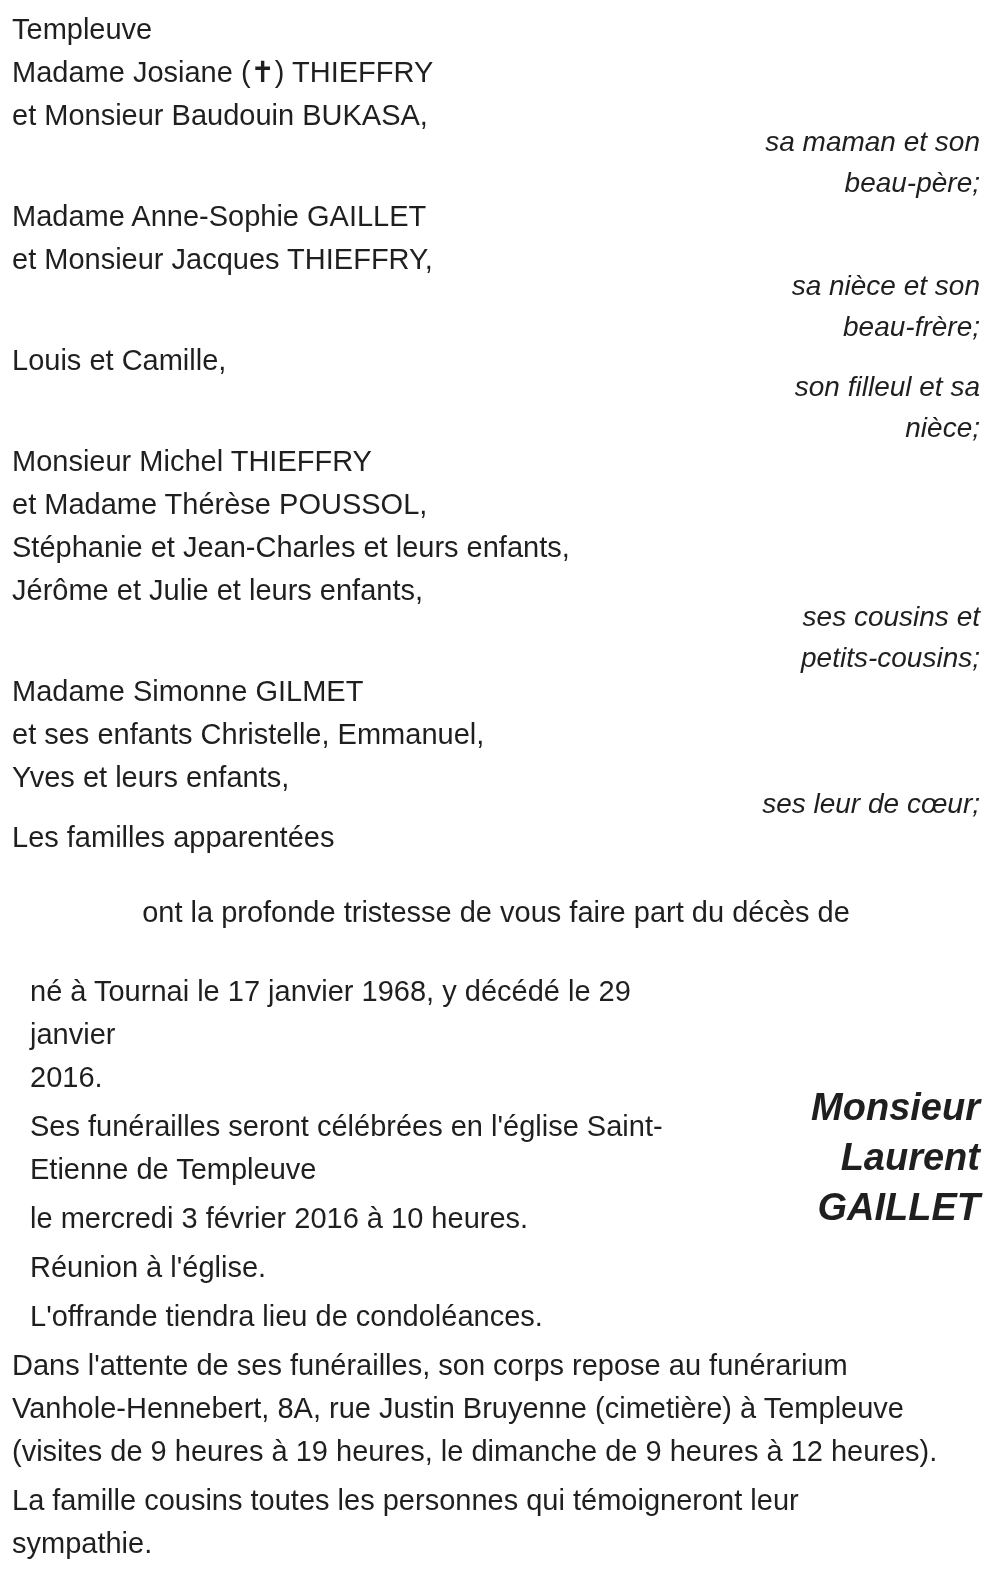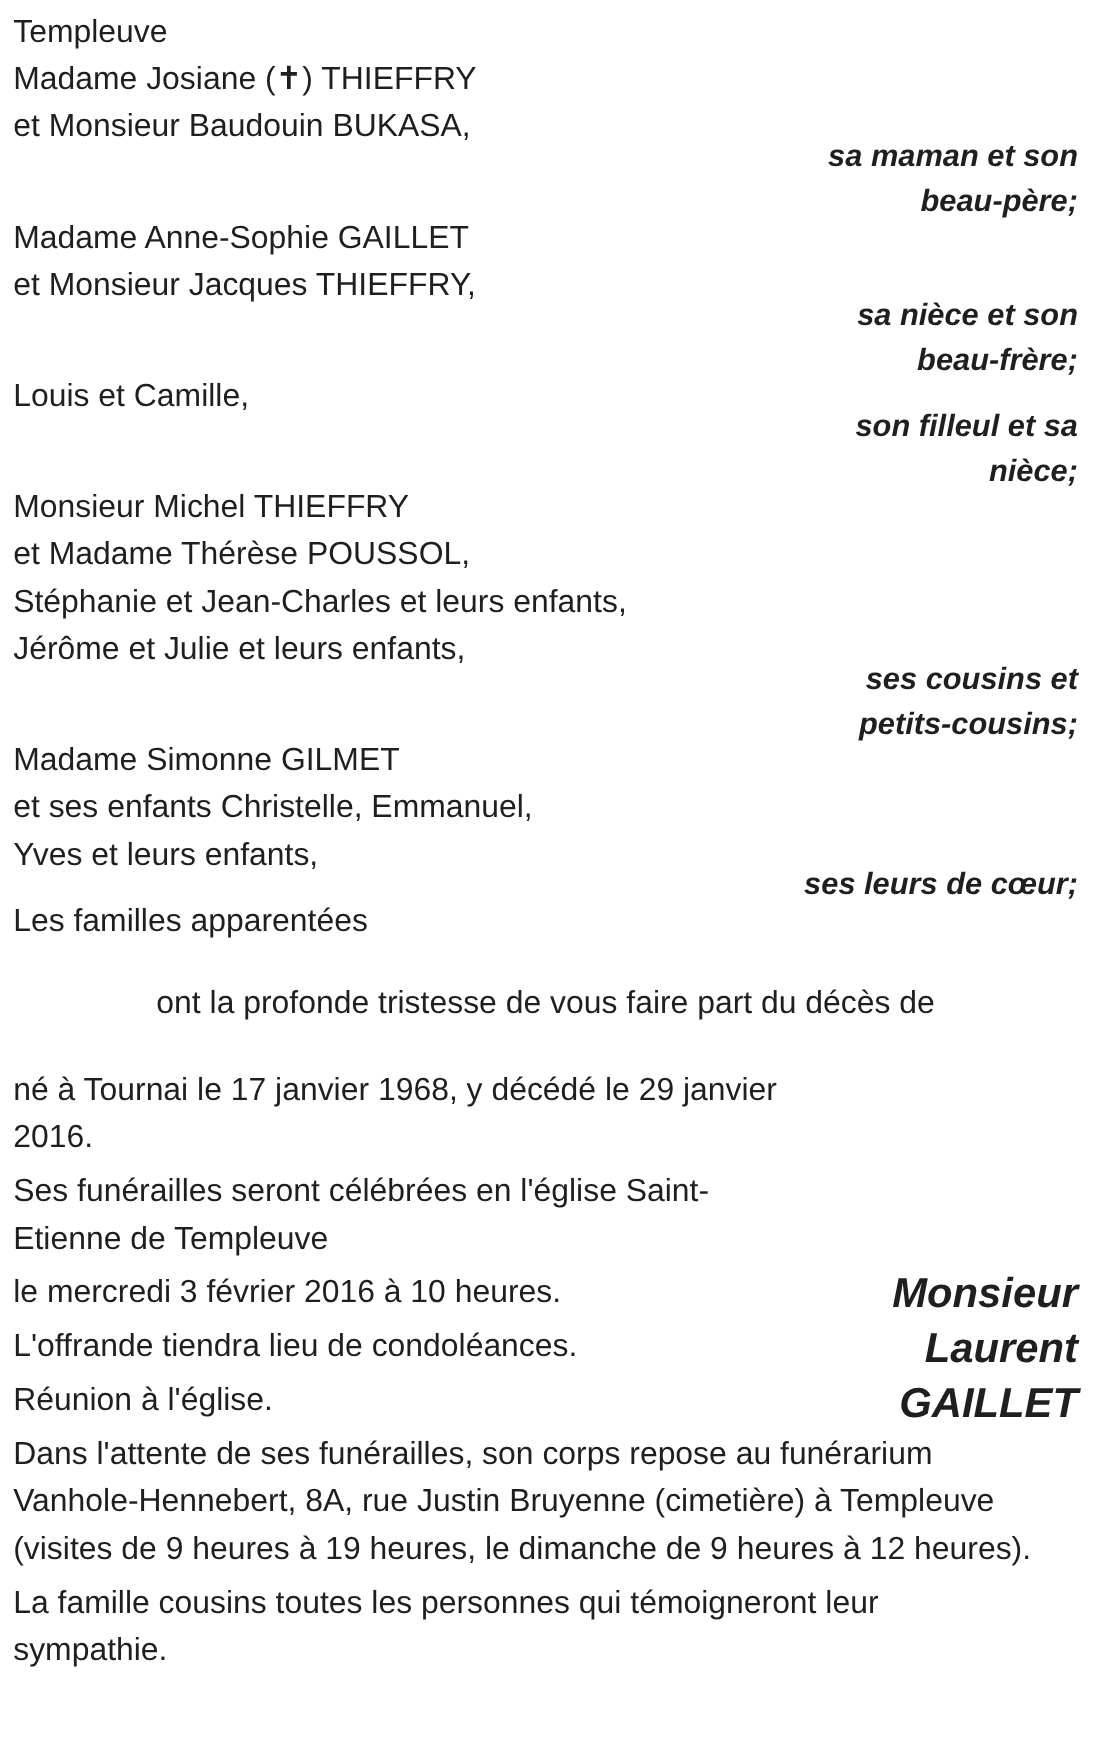--- a/index.html
+++ b/index.html
@@ -18,31 +18,31 @@
   .place { margin: 0; }
   .entry { margin: 0; }
   .names { white-space: pre-line; }
   .relation {
     white-space: pre-line;
     text-align: right;
     font-style: italic;
     font-size: 28px;
     line-height: 41px;
     margin: -16px 0 -8px 0;
-    font-weight: bold;
   }
   .announcement {
     margin: 32px 0 0 0;
     white-space: pre-line;
     text-align: center;
   }
   .main-row {
     display: flex;
     margin-top: 36px;
-    align-items: flex-end;
+    align-items: center;
+    margin-left: 18px;
   }
   .details-col { flex: 1; padding-right: 28px; }
   .details-col p { margin: 0 0 6px 0; white-space: pre-line; }
   .name-col {
     width: 230px;
     text-align: right;
     font-weight: 700;
     font-style: italic;
     font-size: 38px;
     line-height: 50px;
@@ -84,38 +84,38 @@
   <div class="names">Stéphanie et Jean-Charles et leurs enfants,
 Jérôme et Julie et leurs enfants,</div>
   <div class="relation">ses cousins et
 petits-cousins;</div>
 </div>
 
 <div class="entry">
   <div class="names">Madame Simonne GILMET
 et ses enfants Christelle, Emmanuel,
 Yves et leurs enfants,</div>
-  <div class="relation">ses leurs de cœur;</div>
+  <div class="relation">ses leur de cœur;</div>
 </div>
 
 <div class="entry">
   <div class="names">Les familles apparentées</div>
 </div>
 
 <p class="announcement">ont la profonde tristesse de vous faire part du décès de</p>
 
 <div class="main-row">
   <div class="details-col">
     <p>né à Tournai le 17 janvier 1968, y décédé le 29 janvier
 2016.</p>
     <p>Ses funérailles seront célébrées en l'église Saint-
 Etienne de Templeuve</p>
     <p>le mercredi 3 février 2016 à 10 heures.</p>
+    <p>Réunion à l'église.</p>
     <p>L'offrande tiendra lieu de condoléances.</p>
-    <p>Réunion à l'église.</p>
   </div>
   <div class="name-col">Monsieur
 Laurent
 GAILLET</div>
 </div>
 
 <div class="bottom">
   <p>Dans l'attente de ses funérailles, son corps repose au funérarium
 Vanhole-Hennebert, 8A, rue Justin Bruyenne (cimetière) à Templeuve
 (visites de 9 heures à 19 heures, le dimanche de 9 heures à 12 heures).</p>

